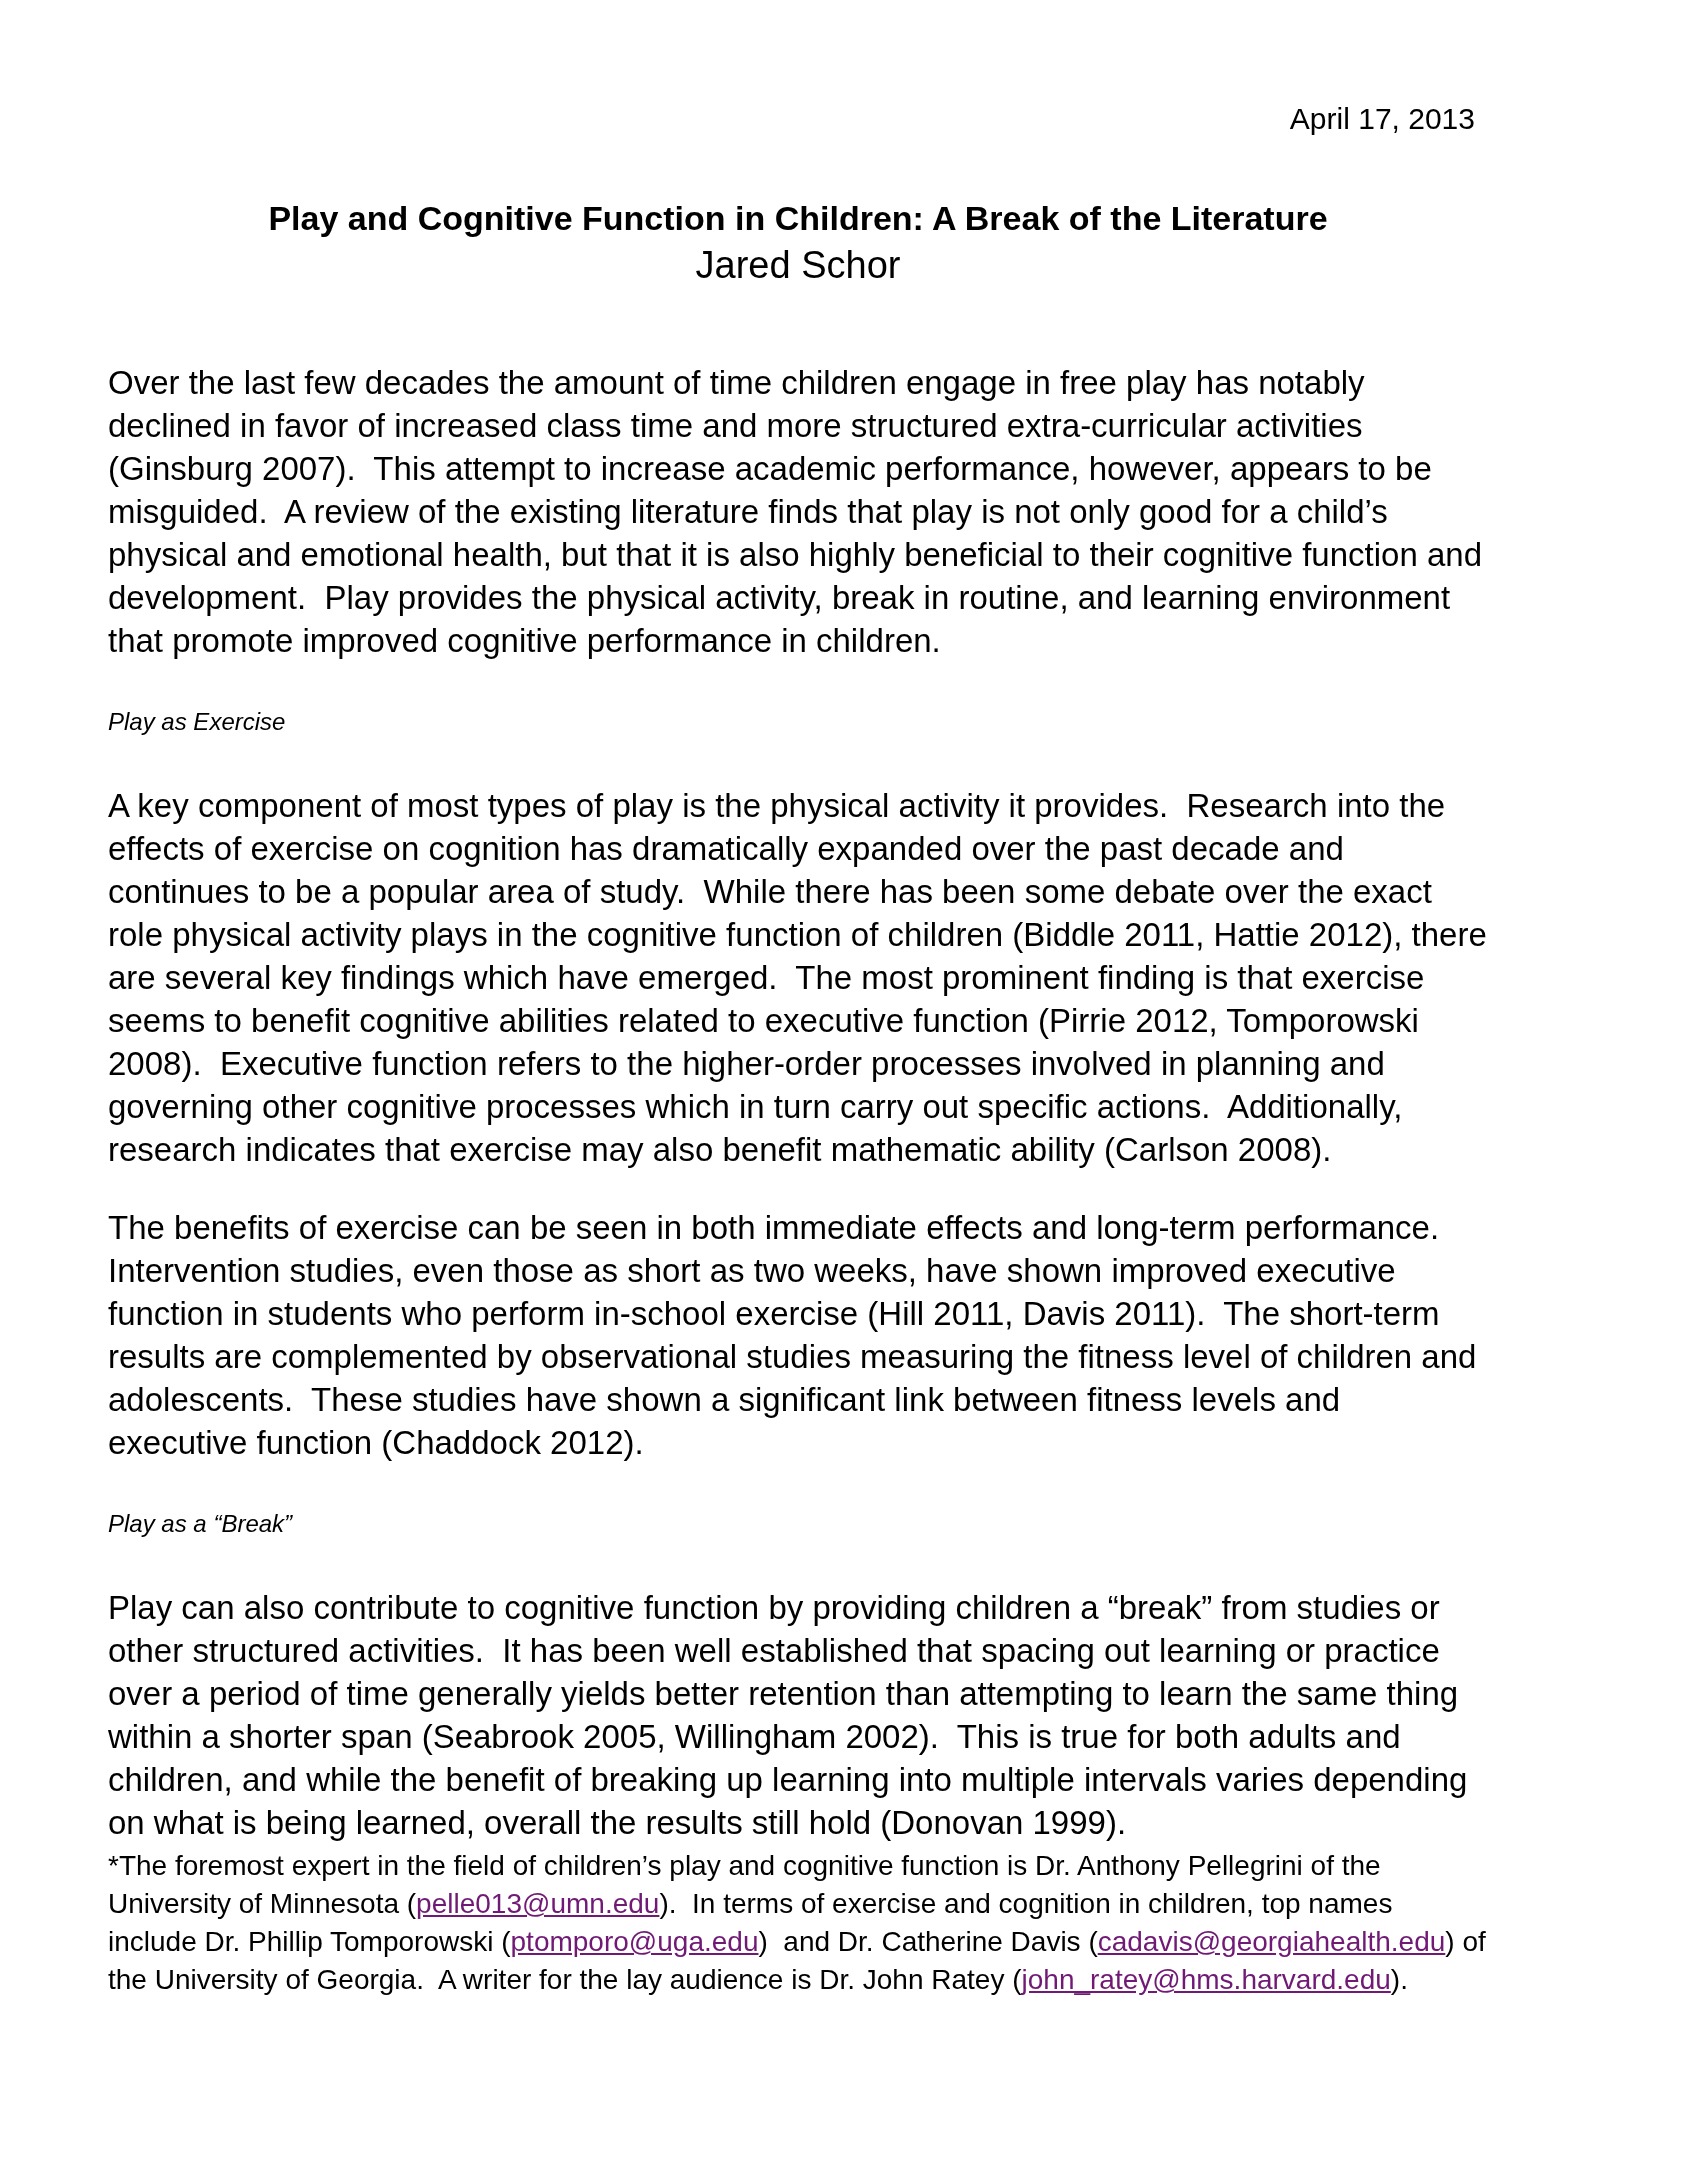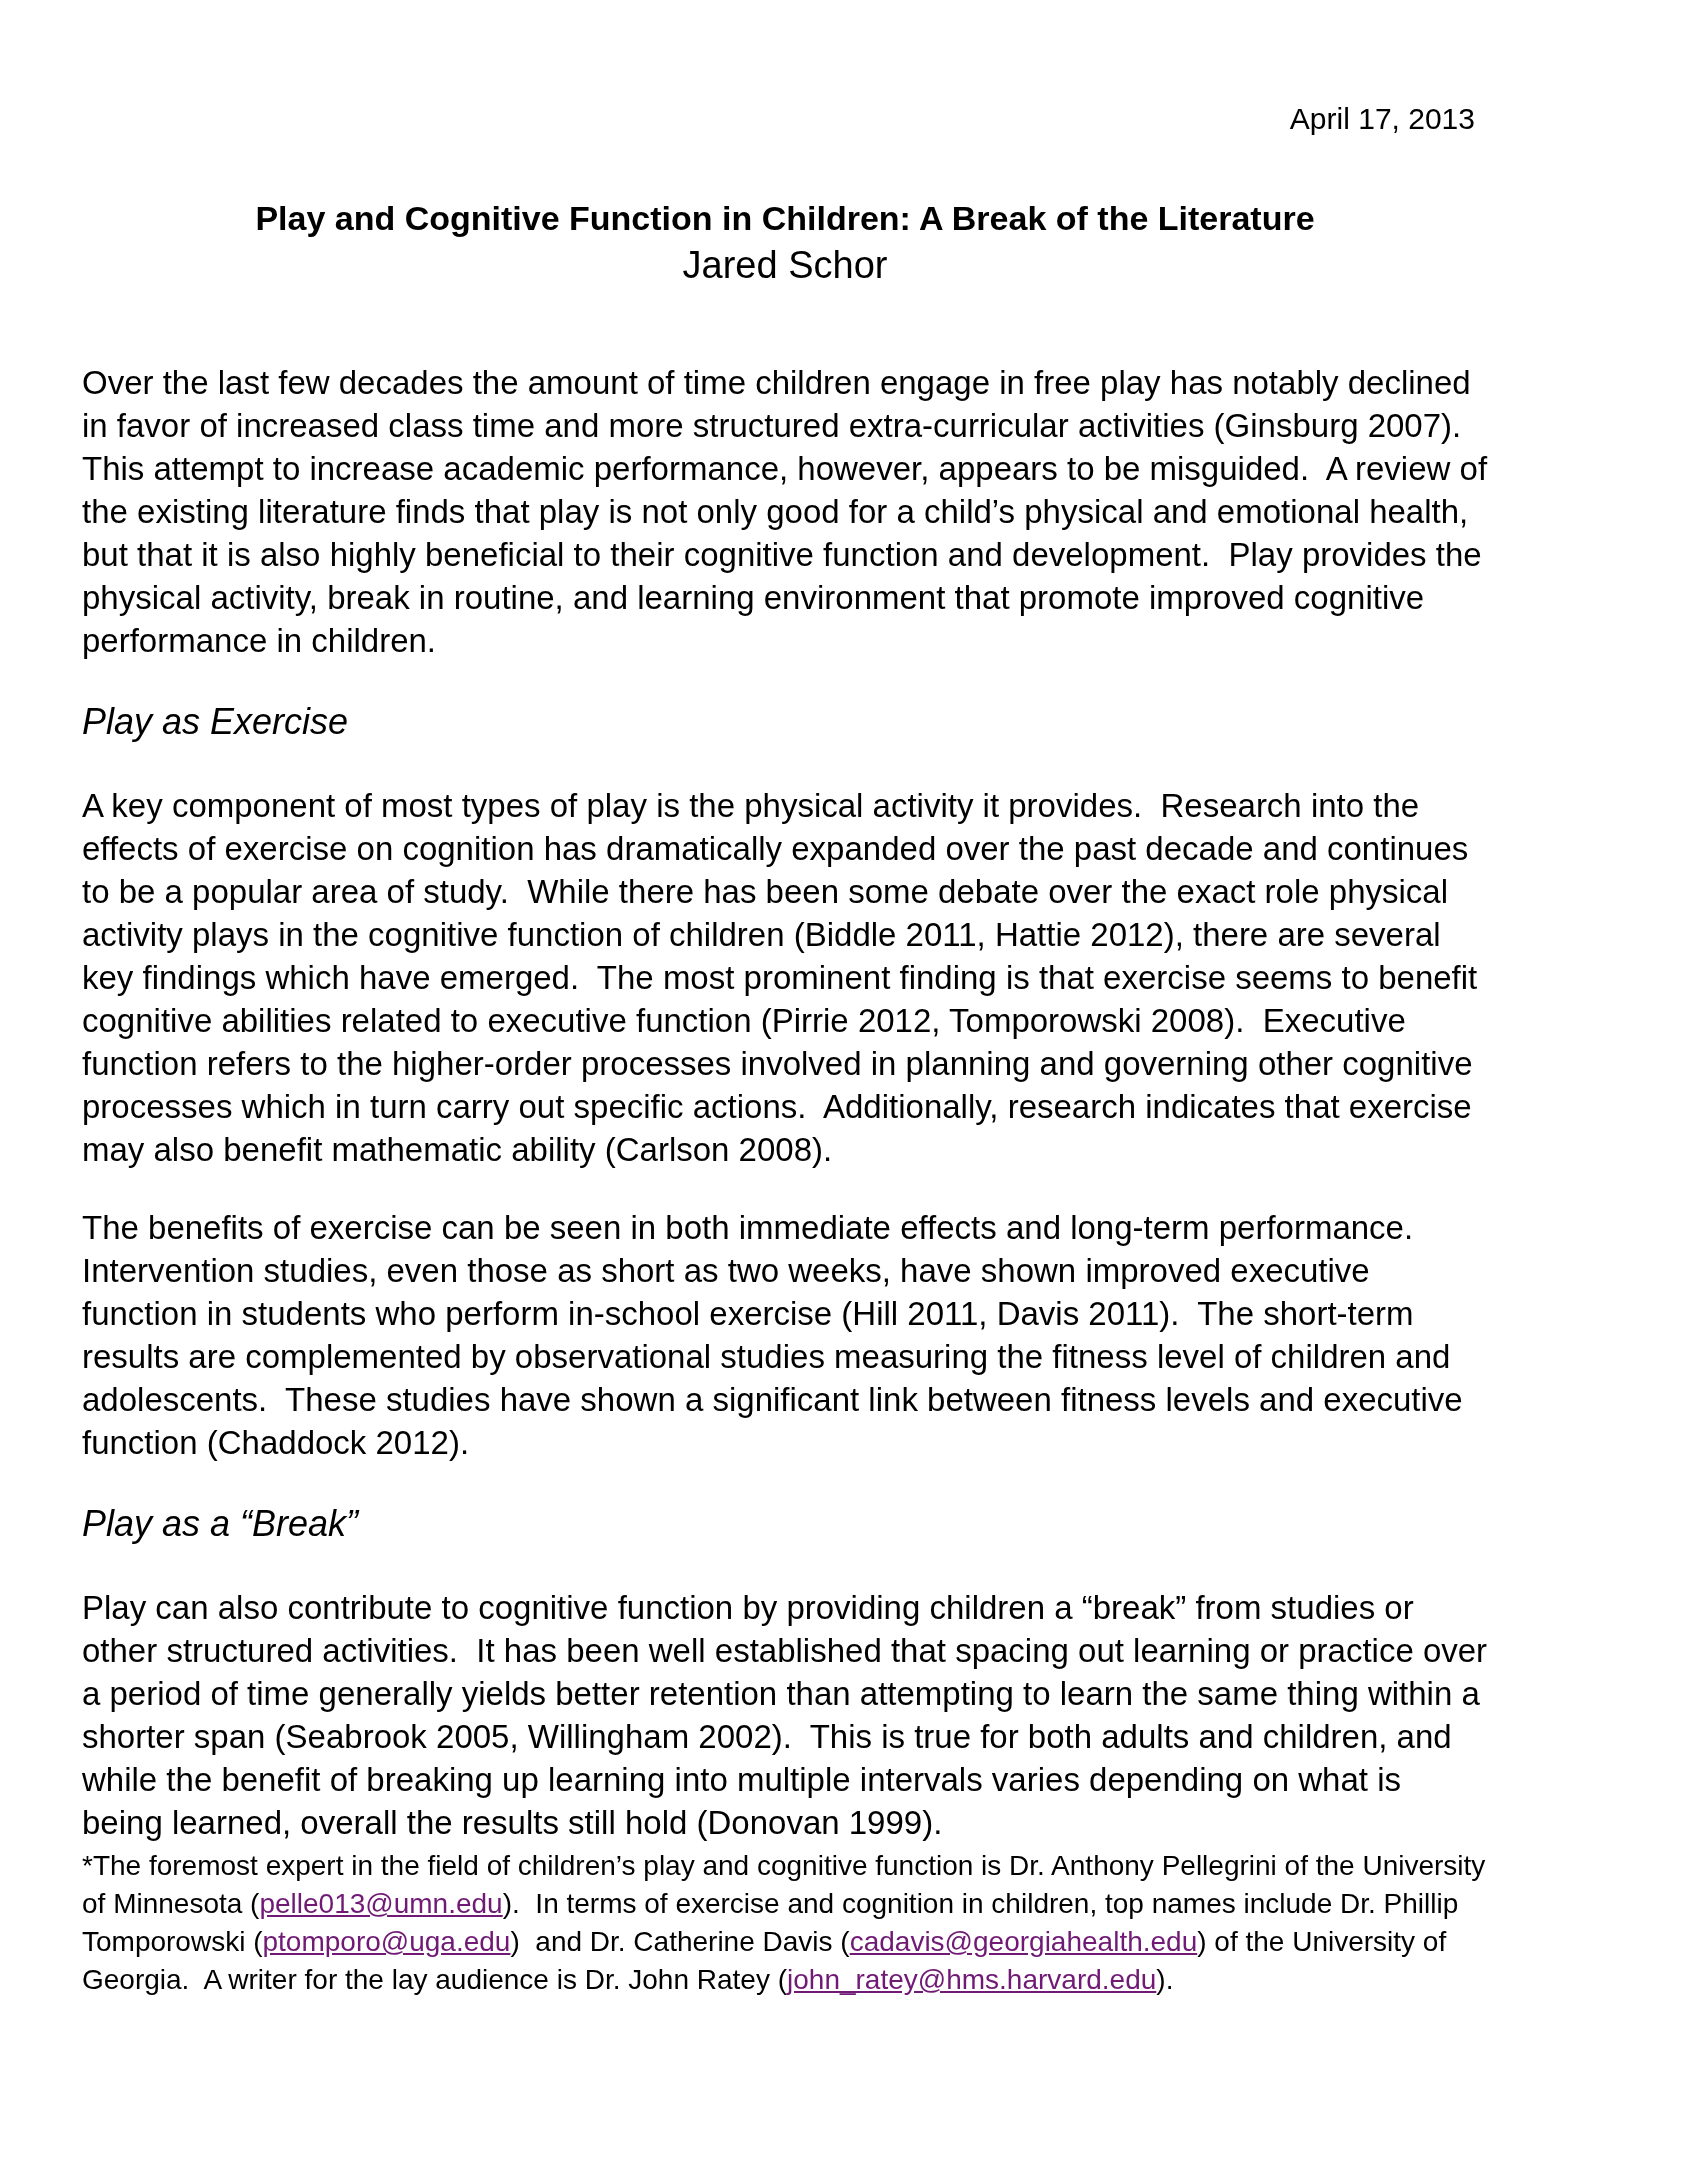--- a/index.html
+++ b/index.html
@@ -12,21 +12,21 @@
     height: 2183px;
     overflow: hidden;
     font-family: "Liberation Sans", sans-serif;
     color: #000000;
   }
   .page {
     width: 1687px;
     height: 2183px;
     background: #ffffff;
     box-sizing: border-box;
-    padding: 0 199px 0 82px;
+    padding: 0 199px 0 108px;
   }
   .date-line {
     padding-top: 101px;
     text-align: right;
     font-size: 30px;
     line-height: 36px;
     padding-right: 13px;
     white-space: pre-wrap;
   }
   .doc-title {
@@ -49,21 +49,21 @@
     margin: 0 0 35px 0;
     font-size: 33px;
     line-height: 43px;
     white-space: pre-wrap;
   }
   p.first-para {
     margin-top: 74px;
   }
   h2.section-heading {
     margin: 0 0 38px 0;
-    font-size: 36px;
+    font-size: 24px;
     font-style: italic;
     font-weight: normal;
     line-height: 49px;
     white-space: pre-wrap;
   }
   p.last-para {
     margin-bottom: 0;
   }
   .footnote {
     margin: 3.3px 0 0 0;

